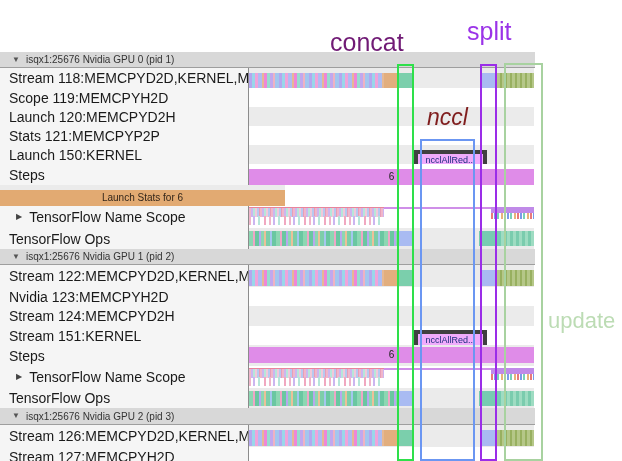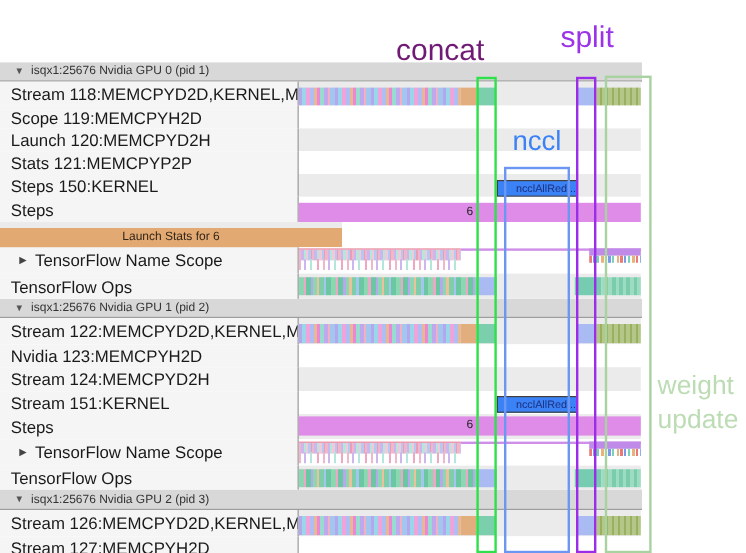--- a/index.html
+++ b/index.html
@@ -24,38 +24,38 @@
   .blk-teal{background:#7bcfac;}
   .blk-blue{background:#a9bbf2;}
   .stripes-olive{background:repeating-linear-gradient(90deg,#b5c788 0 3px,#98b060 3px 5px);}
   .stripes-tfops{background:repeating-linear-gradient(90deg,#8cd7b2 0 4px,#eea6c6 4px 6px,#6ac7a1 6px 10px,#b7a8ee 10px 12px,#8cd7b2 12px 15px,#ecc098 15px 17px,#7dcea9 17px 21px,#a4c6ee 21px 23px,#6ac7a1 23px 27px);}
   .blk-teal2{background:#76ccb1;}
   .stripes-tfops2{background:repeating-linear-gradient(90deg,#9edcc2 0 3px,#7accae 3px 6px);}
   .steps-bar{position:absolute;left:0;width:285px;background:#df8ce8;
     font-size:10px;color:#222;text-align:center;line-height:16px;}
   .launch-bar{position:absolute;left:0;width:285px;background:#e2aa72;
     font-size:10px;color:#33261a;text-align:center;line-height:16px;}
-  .nccl-bar{position:absolute;left:165px;width:65px;height:12px;background:#3b82f6;
-    border:1px solid #404040;box-sizing:content-box;font-size:9px;color:#1c2f7c;
-    text-align:right;line-height:12px;overflow:hidden;}
+  .nccl-bar{position:absolute;left:165px;width:65px;height:12px;background:#f0abfc;
+    border:4px solid #404040;box-sizing:content-box;font-size:9px;color:#1c2f7c;
+    text-align:center;line-height:12px;overflow:hidden;}
   .ice1{border-top:1px solid #e8849c;background:repeating-linear-gradient(90deg,#f0b6ca 0 2px,#cbb6f0 2px 4px,#b6e6da 4px 6px,#f0c9da 6px 8px,#b6c9f0 8px 10px,#e89eb8 10px 11px);}
   .ice2{background:repeating-linear-gradient(90deg,#f0b6ca 0 2px,transparent 2px 4px,#cbb6f0 4px 6px,transparent 6px 9px,#b6e6da 9px 11px,transparent 11px 15px,#f0a8c0 15px 17px,transparent 17px 20px);}
   .tfns-line{background:#cf8fe8;}
   .tfns-rbar{background:#c08ae8;}
   .tfns-ticks{background:repeating-linear-gradient(90deg,#e87a7a 0 2px,transparent 2px 3px,#7a9ae8 3px 5px,transparent 5px 6px,#7ad0b8 6px 8px,transparent 8px 10px,#e8b27a 10px 12px,transparent 12px 13px);}
   
   .ov{position:absolute;box-sizing:border-box;pointer-events:none;}
   .rect-concat{left:397px;top:64px;width:17px;height:397px;border:2px solid #2ee04a;}
   .rect-split{left:480px;top:64px;width:17px;height:397px;border:2px solid #9b2de8;}
   .rect-nccl{left:420px;top:139px;width:55px;height:322px;border:2px solid #6b96f2;}
   .rect-weight{left:504px;top:63px;width:39px;height:398px;border:2px solid #a8d2a0;}
   .ann{position:absolute;font-size:25px;}
   .ann-concat{left:330px;top:28px;color:#701a75;}
   .ann-split{left:467px;top:17px;color:#9b33e8;}
-  .ann-nccl{left:427px;top:104px;color:#3b82f6;font-size:23px;}
+  .ann-nccl{left:427px;top:104px;color:#7f1d1d;font-size:23px;font-style:italic;}
   .ann-weight{left:548px;top:306px;color:#bcdcb4;font-size:22px;line-height:29px;}
 </style>
 </head>
 <body>
 
 <div id="page">
 
   <div class="ann ann-concat">concat</div>
   <div class="ann ann-split">split</div>
 
@@ -86,21 +86,21 @@
     <div class="lbl">Launch 120:MEMCPYD2H</div>
     <div class="tl"></div>
   </div>
 
   <div class="row bg-w" style="height:19px">
     <div class="lbl">Stats 121:MEMCPYP2P</div>
     <div class="tl"></div>
   </div>
 
   <div class="row bg-g" style="height:19px">
-    <div class="lbl">Steps 150:KERNEL</div>
+    <div class="lbl">Launch 150:KERNEL</div>
     <div class="tl">
       <div class="nccl-bar" style="top:5px">ncclAllRed...</div>
     </div>
   </div>
 
   <div class="row bg-w" style="height:21px">
     <div class="lbl">Steps</div>
     <div class="tl">
       <div class="steps-bar" style="top:5px;height:16px">6</div>
     </div>
@@ -221,17 +221,16 @@
     <div class="tl"></div>
   </div>
 
   <div class="ov rect-concat"></div>
   <div class="ov rect-split"></div>
   <div class="ov rect-nccl"></div>
   <div class="ov rect-weight"></div>
 
   <div class="ann ann-nccl">nccl</div>
   <div class="ann ann-weight">
-    <div>weight</div>
     <div>update</div>
   </div>
 
 </div>
 
 </body></html>

